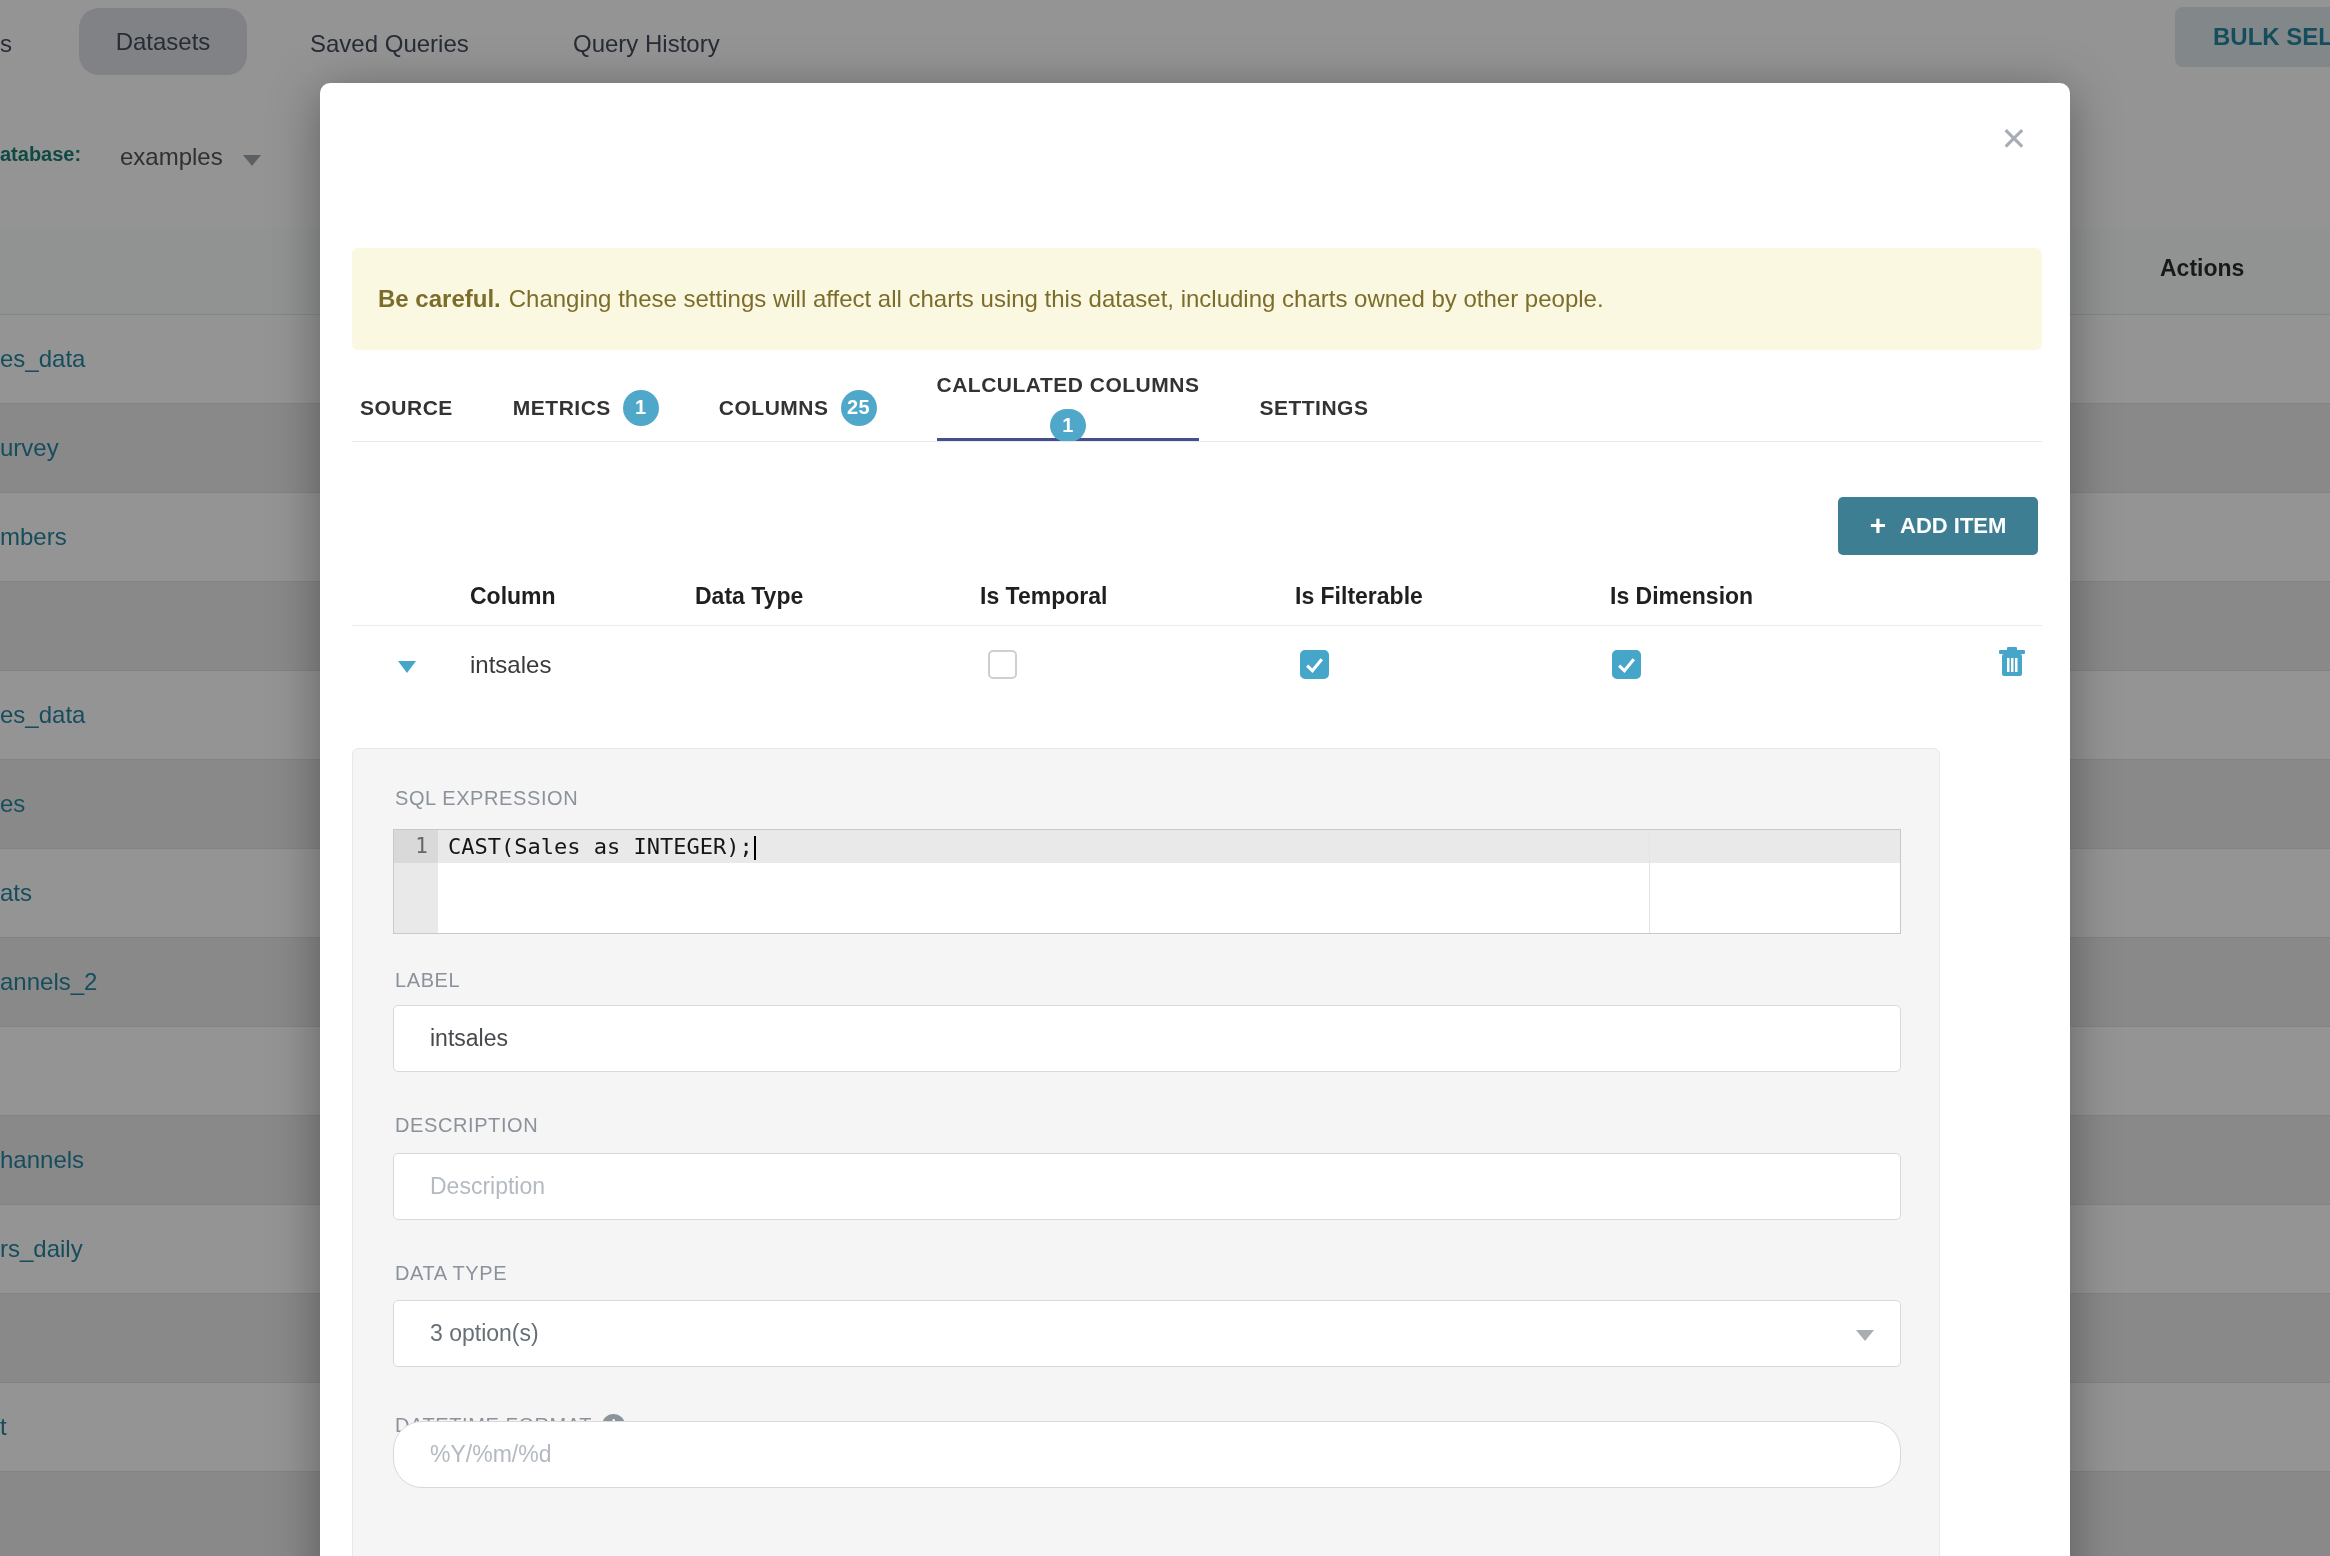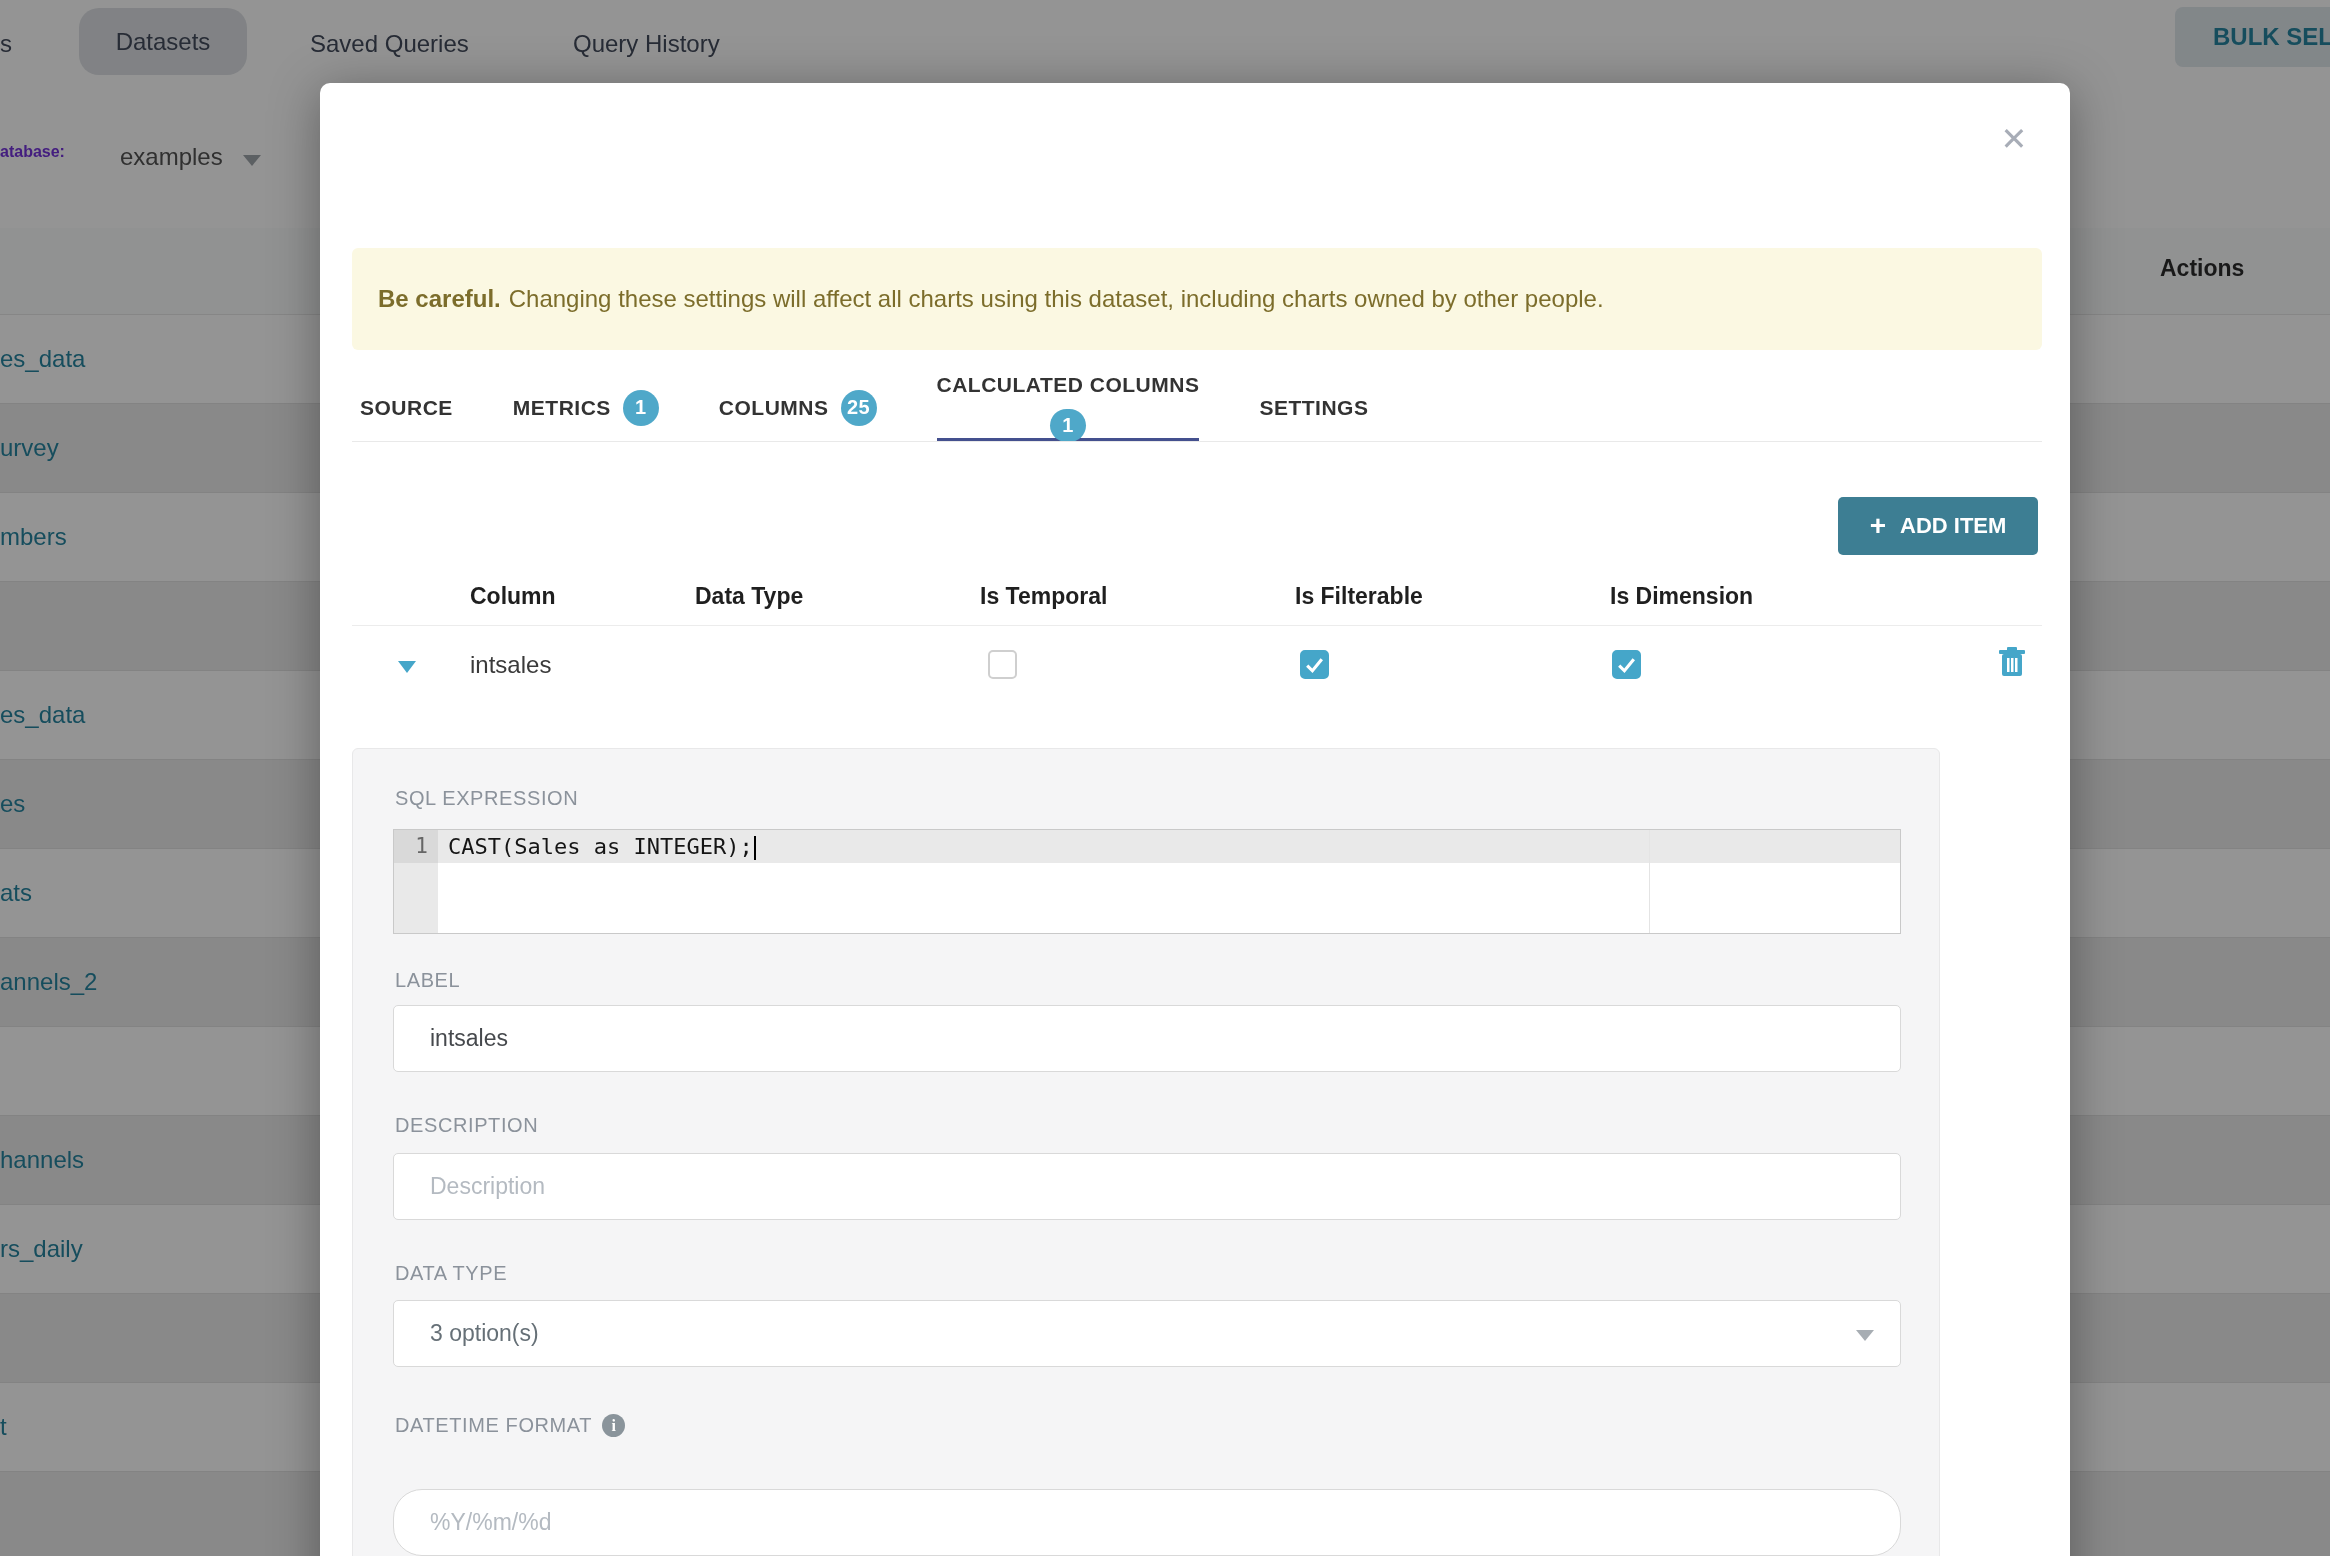--- a/index.html
+++ b/index.html
@@ -11,21 +11,21 @@
   
   #page { position:absolute; inset:0; z-index:0; background:#fff; }
   .nav-partial { left:0; top:30px; font-size:24px; color:#3a4254; }
   .nav-pill { left:79px; top:8px; width:168px; height:67px; background:#dcdfe3;
               border-radius:20px; display:flex; align-items:center; justify-content:center;
               font-size:24px; color:#3a4254; }
   .nav-link { top:30px; font-size:24px; color:#3a4254; }
   .bulk-btn { left:2175px; top:7px; width:230px; height:60px; background:#dfe7ec;
               border-radius:8px; font-size:24px; font-weight:600; color:#1a7e9b;
               display:flex; align-items:center; padding-left:38px; }
-  .db-label { left:0; top:143px; font-size:16px; font-weight:700; color:#6d28d9; }
+  .db-label { left:0; top:143px; font-size:20px; font-weight:700; color:#0f766e; }
   .db-value { left:120px; top:143px; font-size:24px; color:#4a4a4a; }
   .caret-down { width:0; height:0; border-left:9px solid transparent;
                 border-right:9px solid transparent; border-top:11px solid #9aa0a6; }
   .db-caret { left:243px; top:155px; }
   .list-head { left:0; top:228px; width:2330px; height:87px; background:#fafbfc;
                border-bottom:1px solid #e6e6e6; }
   .actions-h { left:2160px; top:255px; font-size:23px; font-weight:700; color:#1f1f1f; }
   #rows { position:absolute; left:0; top:315px; width:2330px; }
   .row { width:2330px; height:89px; border-bottom:1px solid #e0e0e0;
          display:flex; align-items:center; background:#fff; }
@@ -271,16 +271,16 @@
       <div class="f-label" style="top:513px;">DATA TYPE</div>
       <div class="select-box">
         <span>3 option(s)</span>
         <span class="select-caret"></span>
       </div>
 
       <div class="dt-label-row">
         <span class="f-label" style="position:static;">DATETIME FORMAT</span>
         <span class="info-icon">i</span>
       </div>
-      <input class="f-input" style="top: 740px; border-radius: 29px;" placeholder="%Y/%m/%d">
+      <input class="f-input" style="top: 672px; border-radius: 29px;" placeholder="%Y/%m/%d">
     </div>
   </div>
 </div>
 
 </body></html>

